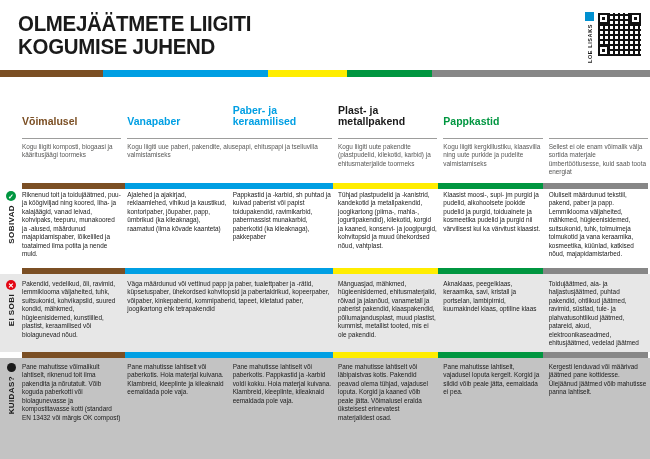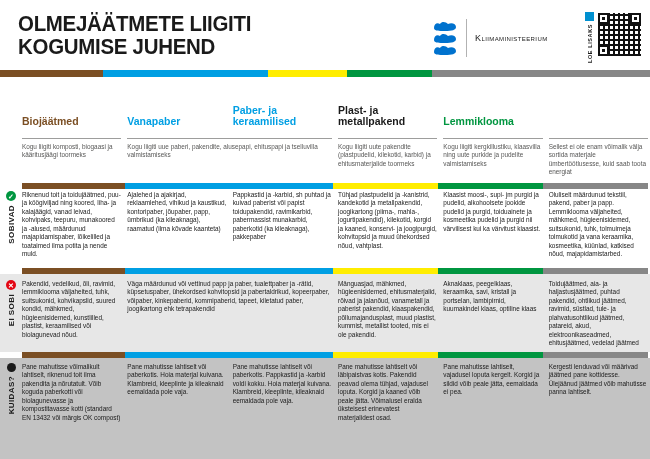--- a/index.html
+++ b/index.html
@@ -64,31 +64,20 @@
 </head>
 <body>
 
 <div class="page">
 
   <div class="title">
     <div>OLMEJÄÄTMETE LIIGITI</div>
     <div>KOGUMISE JUHEND</div>
   </div>
 
-  <div class="brand">
-    <svg width="26" height="36" viewBox="0 0 26 36">
-      <g fill="#0072CE">
-        <path d="M2 8 C2 4 5 2 8 4 C10 1 14 2 16 4 C20 2 24 4 24 7 C24 10 20 11 13 11 C7 11 2 11 2 8 Z"></path>
-        <path d="M2 20 C2 16 5 14 8 16 C10 13 14 14 16 16 C20 14 24 16 24 19 C24 22 20 23 13 23 C7 23 2 23 2 20 Z"></path>
-        <path d="M2 32 C2 28 5 26 8 28 C10 25 14 26 16 28 C20 26 24 28 24 31 C24 34 20 35 13 35 C7 35 2 35 2 32 Z"></path>
-      </g>
-    </svg>
-    <div class="divider"></div>
-    <div class="ministry">Kliimaministeerium</div>
-  </div>
 
   <div class="qr-group">
     <div class="qr-side">
       <div class="blue-square"></div>
       <div class="qr-label">LOE LISAKS</div>
     </div>
     <div class="qr">
       <div class="finder f-tl"></div>
       <div class="finder f-tr"></div>
       <div class="finder f-bl"></div>
@@ -100,27 +89,27 @@
       <span class="t2" style="background: rgb(0, 159, 227);"></span>
       <span class="t3" style="background: rgb(255, 237, 0);"></span>
       <span class="t4" style="background: rgb(0, 150, 64);"></span>
       <span class="t5" style="background: rgb(135, 135, 135);"></span>
   </div>
 
   <div class="bg-eisobi"></div>
   <div class="bg-kuidas"></div>
 
   <div class="cols titles">
-    <div class="col-title" style="color: rgb(123, 79, 36);">Biojäätmed</div>
+    <div class="col-title" style="color: rgb(123, 79, 36);">Võimalusel</div>
     <div class="col-title" style="color: rgb(0, 159, 227);">Vanapaber</div>
     <div class="col-title" style="color: rgb(0, 159, 227);">Paber- ja
 keraamilised</div>
     <div class="col-title" style="color: rgb(26, 26, 26);">Plast- ja
 metallpakend</div>
-    <div class="col-title" style="color: rgb(0, 150, 64);">Lemmiklooma</div>
+    <div class="col-title" style="color: rgb(0, 150, 64);">Pappkastid</div>
   </div>
 
   <div class="cols purpose-row">
     <div class="purpose-cell">Kogu liigiti komposti, biogaasi ja kääritusjäägi toormeks</div>
     <div class="purpose-cell span2">Kogu liigiti uue paberi, pakendite, alusepapi, ehituspapi ja tselluvilla valmistamiseks</div>
     <div class="purpose-cell">Kogu liigiti uute pakendite (plastpudelid, kilekotid, karbid) ja ehitusmaterjalide toormeks</div>
     <div class="purpose-cell">Kogu liigiti kergkillustiku, klaasvilla ning uute purkide ja pudelite valmistamiseks</div>
     <div class="purpose-cell">Sellest ei ole enam võimalik välja sortida materjale ümbertöötlusesse, kuid saab toota energiat</div>
   </div>
 

